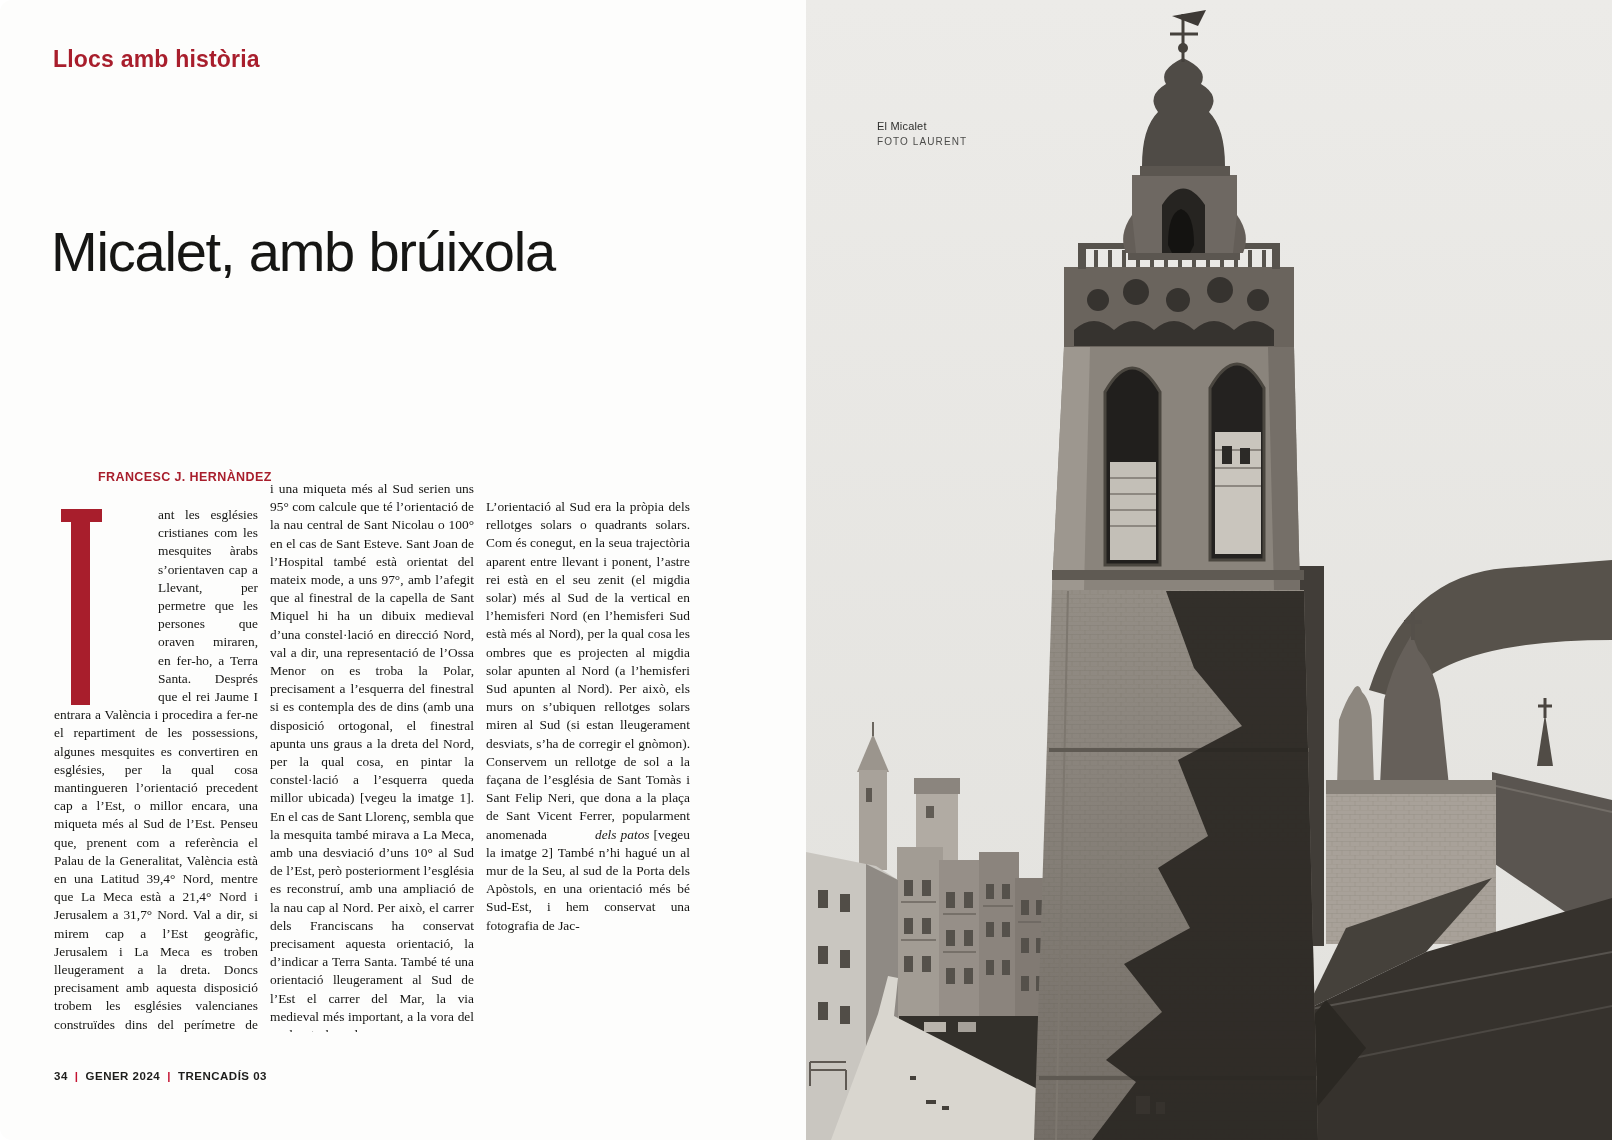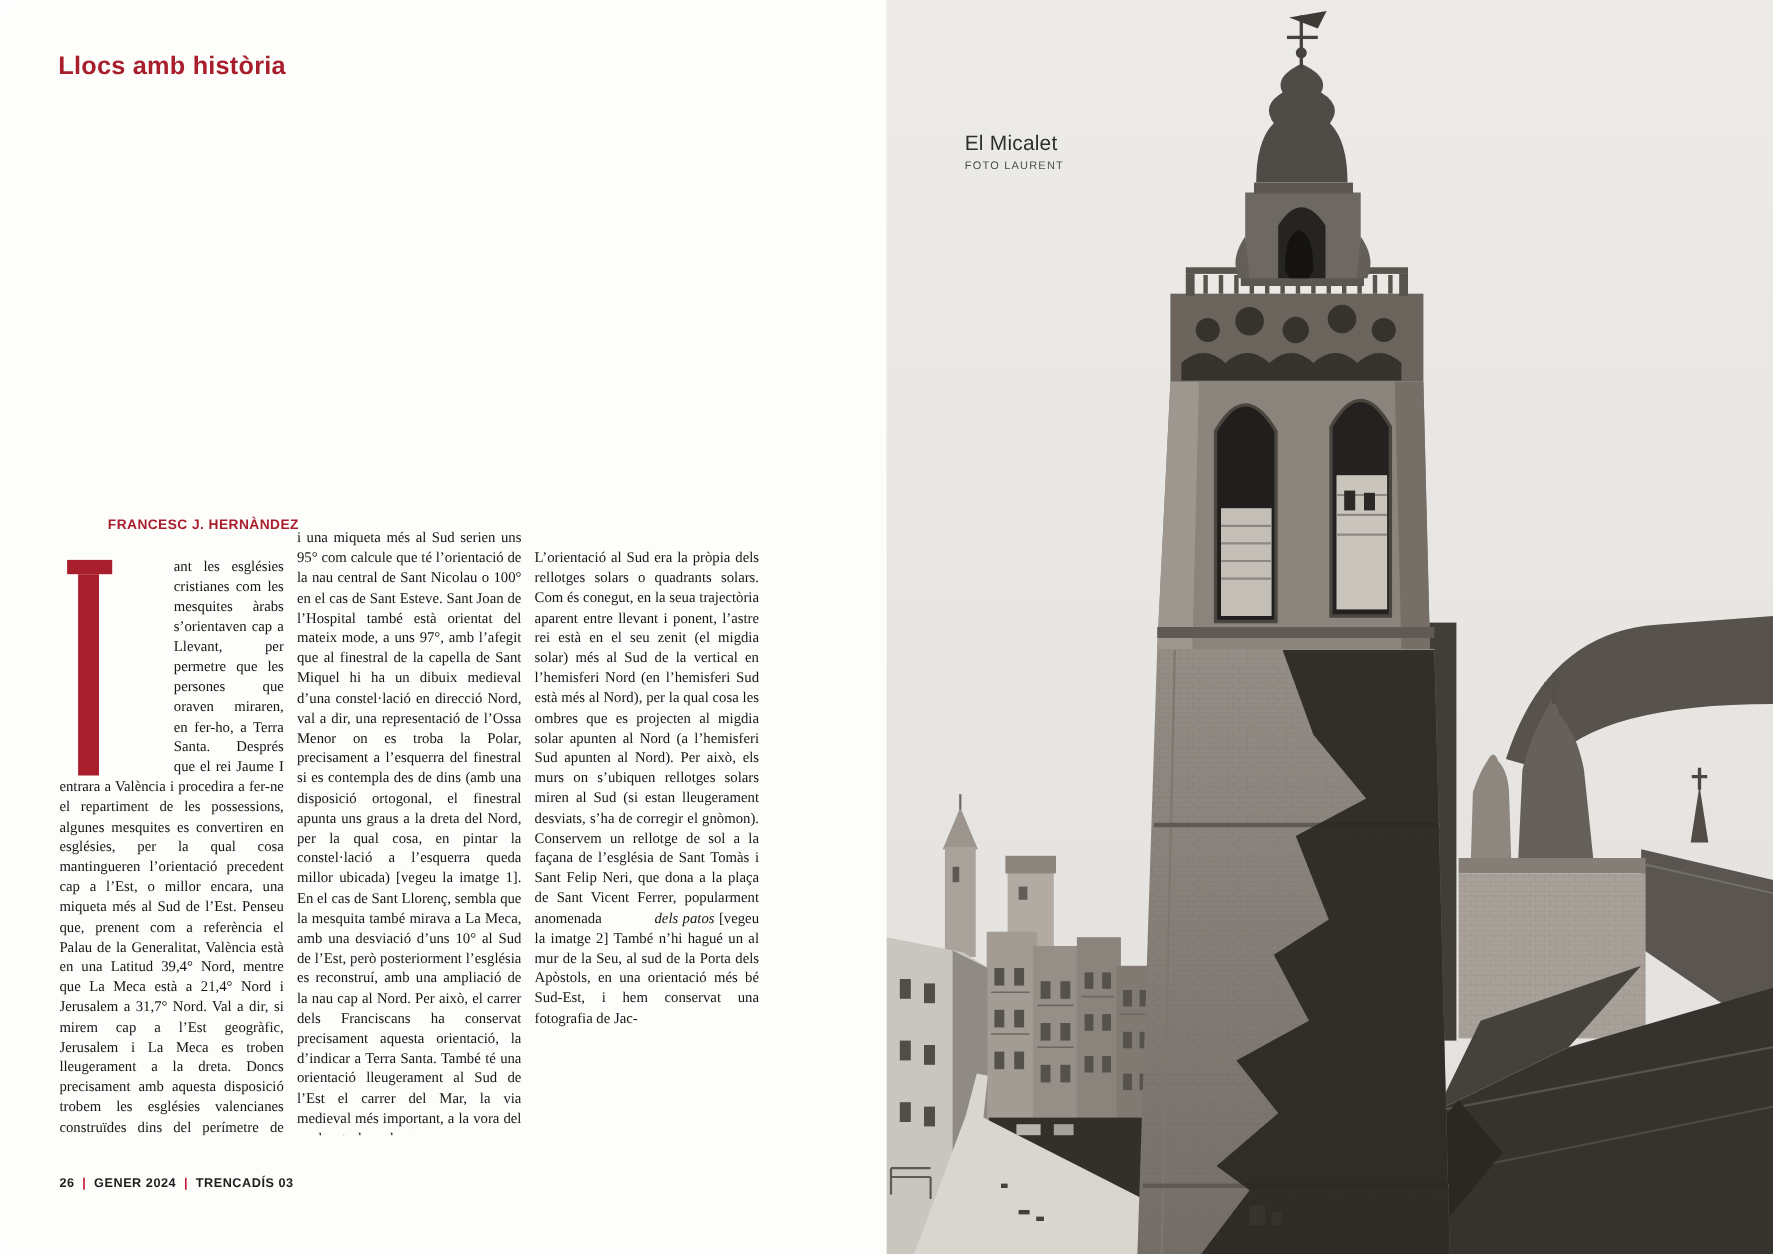--- a/index.html
+++ b/index.html
@@ -32,32 +32,33 @@
                    clip:rect(0 0 0 0);white-space:nowrap;}
   .footer{position:absolute;left:54px;top:1070px;font-size:11.5px;font-weight:700;
           letter-spacing:.5px;color:#1d1d1b;}
   .footer .sep{color:#C41230;margin:0 7px;font-weight:700;}
   em{font-style:italic;margin-left:44px;}
 
   
   .photo{position:absolute;left:806px;top:0;width:806px;height:1140px;background:#e8e7e4;}
   .photo svg{display:block;}
   .photo-caption{position:absolute;left:71px;top:120px;color:#2f2f2d;}
-  .cap-title{font-size:19px;letter-spacing:.2px;}
+  .cap-title{font-size:11px;letter-spacing:.2px;}
   .cap-credit{font-size:10px;letter-spacing:1.1px;color:#4c4c4a;margin-top:4px;}
 </style>
 </head>
 <body>
 
 <div class="stage">
 
   <div class="kicker">Llocs amb història</div>
 
   <h1 class="title" style="margin:0;">
     <br>
+    <span>Micalet, amb brúixola</span>
   </h1>
 
 
   <div class="author">FRANCESC J. HERNÀNDEZ</div>
 
   <div class="columns">
     <div class="col col1">
       <div class="dropcap">
         <div class="dc-bar"></div>
         <div class="dc-stem"></div>
@@ -67,21 +68,21 @@
     </div>
     <div class="col col2">
       <p>i una miqueta més al Sud serien uns 95° com calcule que té l’orientació de la nau central de Sant Nicolau o 100° en el cas de Sant Esteve. Sant Joan de l’Hospital també està orientat del mateix mode, a uns 97°, amb l’afegit que al finestral de la capella de Sant Miquel hi ha un dibuix medieval d’una constel·lació en direcció Nord, val a dir, una representació de l’Ossa Menor on es troba la Polar, precisament a l’esquerra del finestral si es contempla des de dins (amb una disposició ortogonal, el finestral apunta uns graus a la dreta del Nord, per la qual cosa, en pintar la constel·lació a l’esquerra queda millor ubicada) [vegeu la imatge 1]. En el cas de Sant Llorenç, sembla que la mesquita també mirava a La Meca, amb una desviació d’uns 10° al Sud de l’Est, però posteriorment l’església es reconstruí, amb una ampliació de la nau cap al Nord. Per això, el carrer dels Franciscans ha conservat precisament aquesta orientació, la d’indicar a Terra Santa. També té una orientació lleugerament al Sud de l’Est el carrer del Mar, la via medieval més important, a la vora del qual es trobava la gran</p>
     </div>
     <div class="col col3">
       <p class="p2"><span>L’orientació al Sud era la pròpia dels rellotges solars o quadrants solars. Com és conegut, en la seua trajectòria aparent entre llevant i ponent, l’astre rei està en el seu zenit (el migdia solar) més al Sud de la vertical en l’hemisferi Nord (en l’hemisferi Sud està més al Nord), per la qual cosa les ombres que es projecten al migdia solar apunten al Nord (a l’hemisferi Sud apunten al Nord). Per això, els murs on s’ubiquen rellotges solars miren al Sud (si estan lleugerament desviats, s’ha de corregir el gnòmon). Conservem un rellotge de sol a la façana de l’església de Sant Tomàs i Sant Felip Neri, que dona a la plaça de Sant Vicent Ferrer, popularment anomenada </span><em>dels patos</em><span> [vegeu la imatge 2] També n’hi hagué un al mur de la Seu, al sud de la Porta dels Apòstols, en una orientació més bé Sud-Est, i hem conservat una fotografia de Jac-</span></p>
     </div>
   </div>
 
   <div class="footer">
-    <span>26</span><span class="sep">|</span><span>GENER 2024</span><span class="sep">|</span><span>TRENCADÍS 03</span>
+    <span>34</span><span class="sep">|</span><span>GENER 2024</span><span class="sep">|</span><span>TRENCADÍS 03</span>
   </div>
 
   <div class="photo">
     <svg width="806" height="1140" viewBox="0 0 806 1140" role="img">
       <defs>
         <linearGradient id="skyGrad" x1="0" y1="0" x2="0" y2="1">
           <stop offset="0" stop-color="#ecebe8"></stop>
             <stop offset="1" stop-color="#e2e1dd"></stop>
         </linearGradient>
         <linearGradient id="stoneGrad" x1="0" y1="0" x2="0" y2="1">

